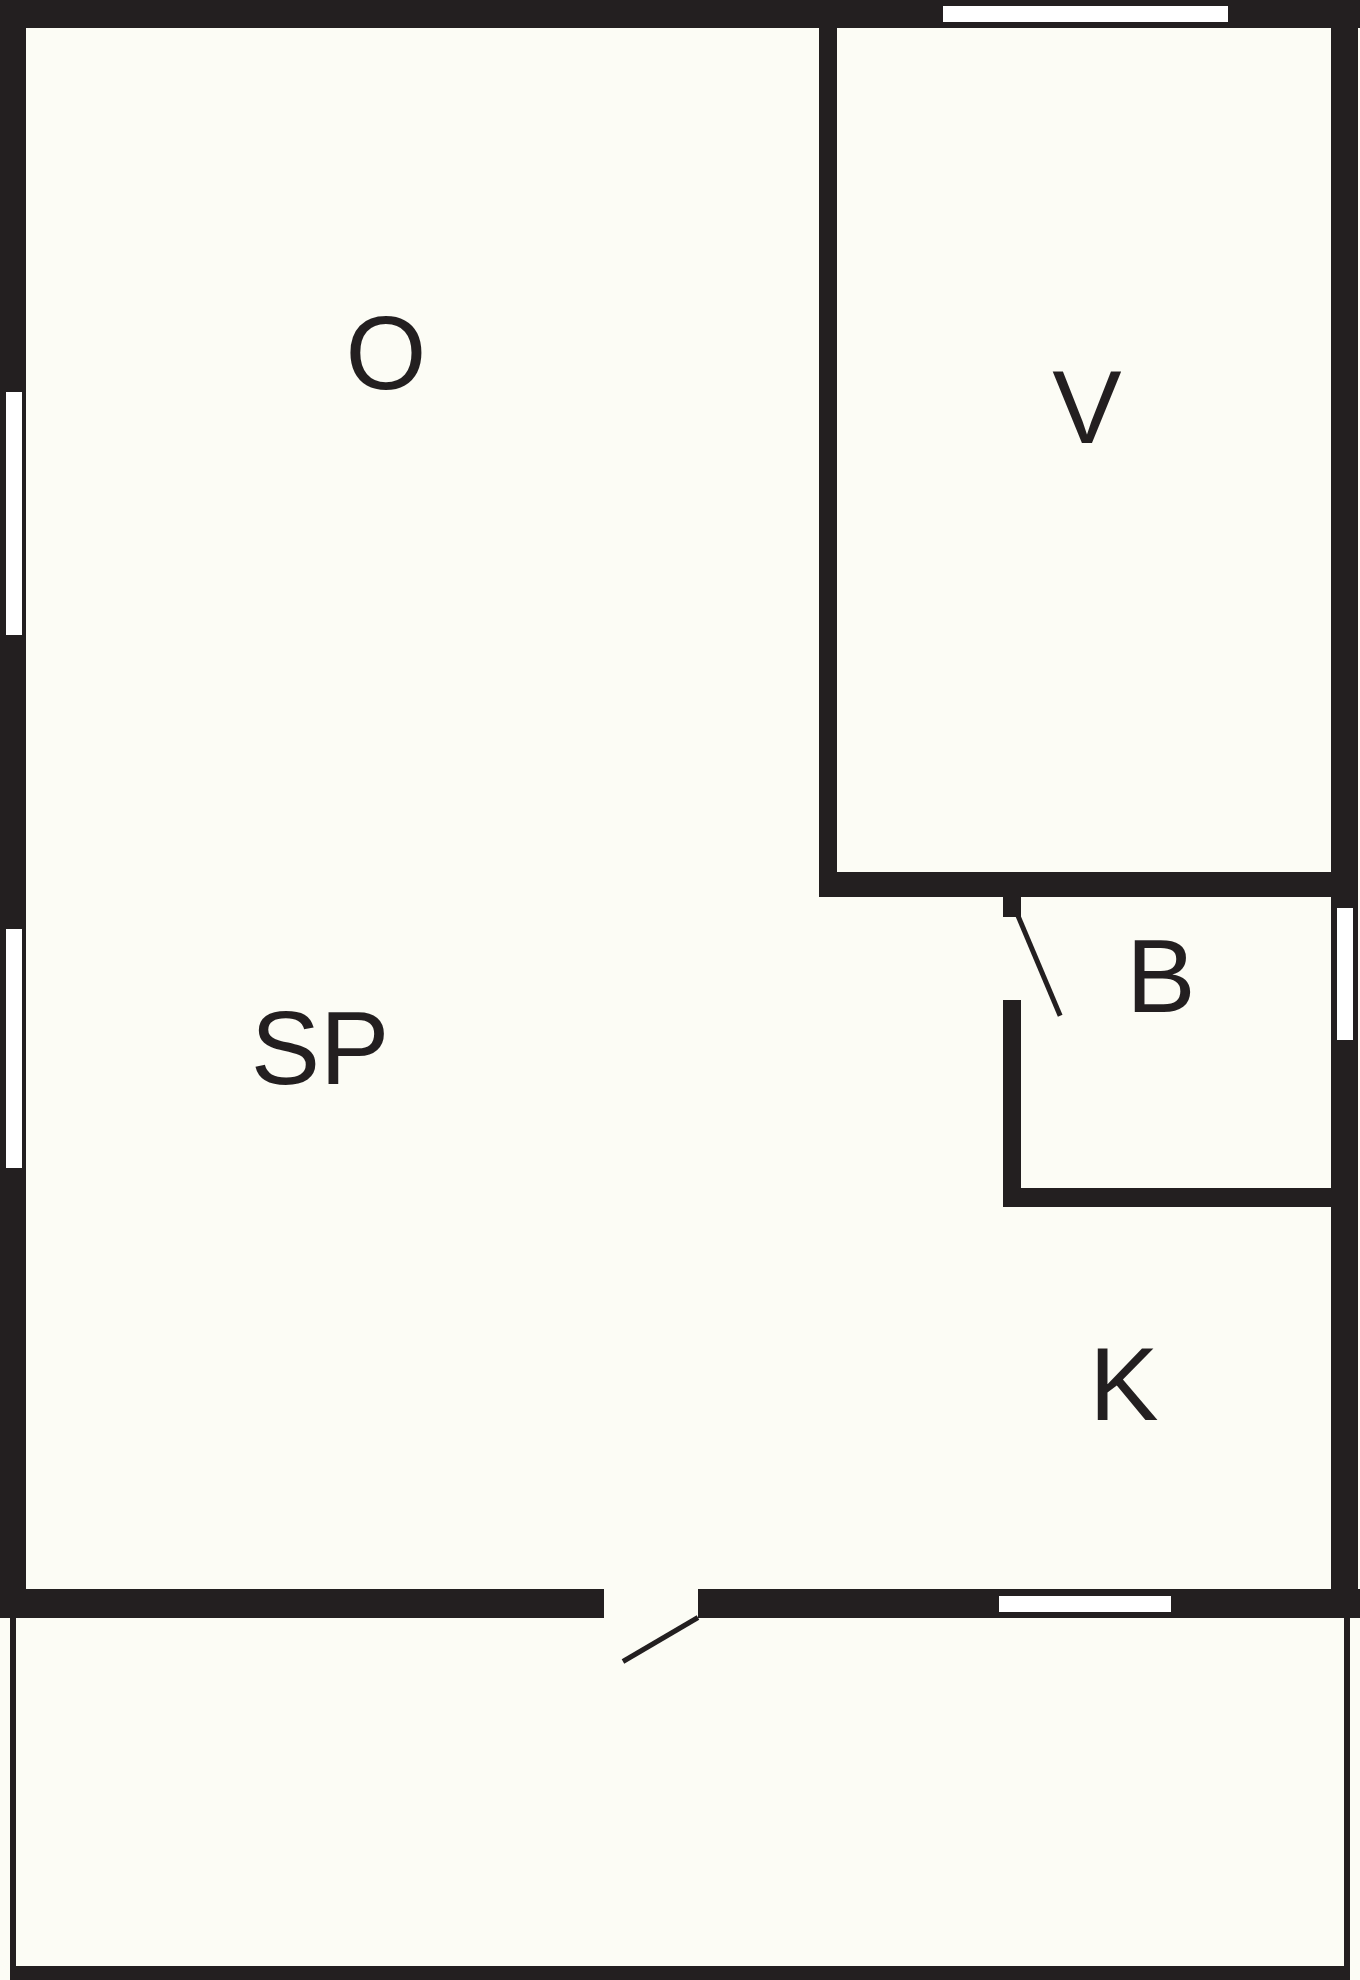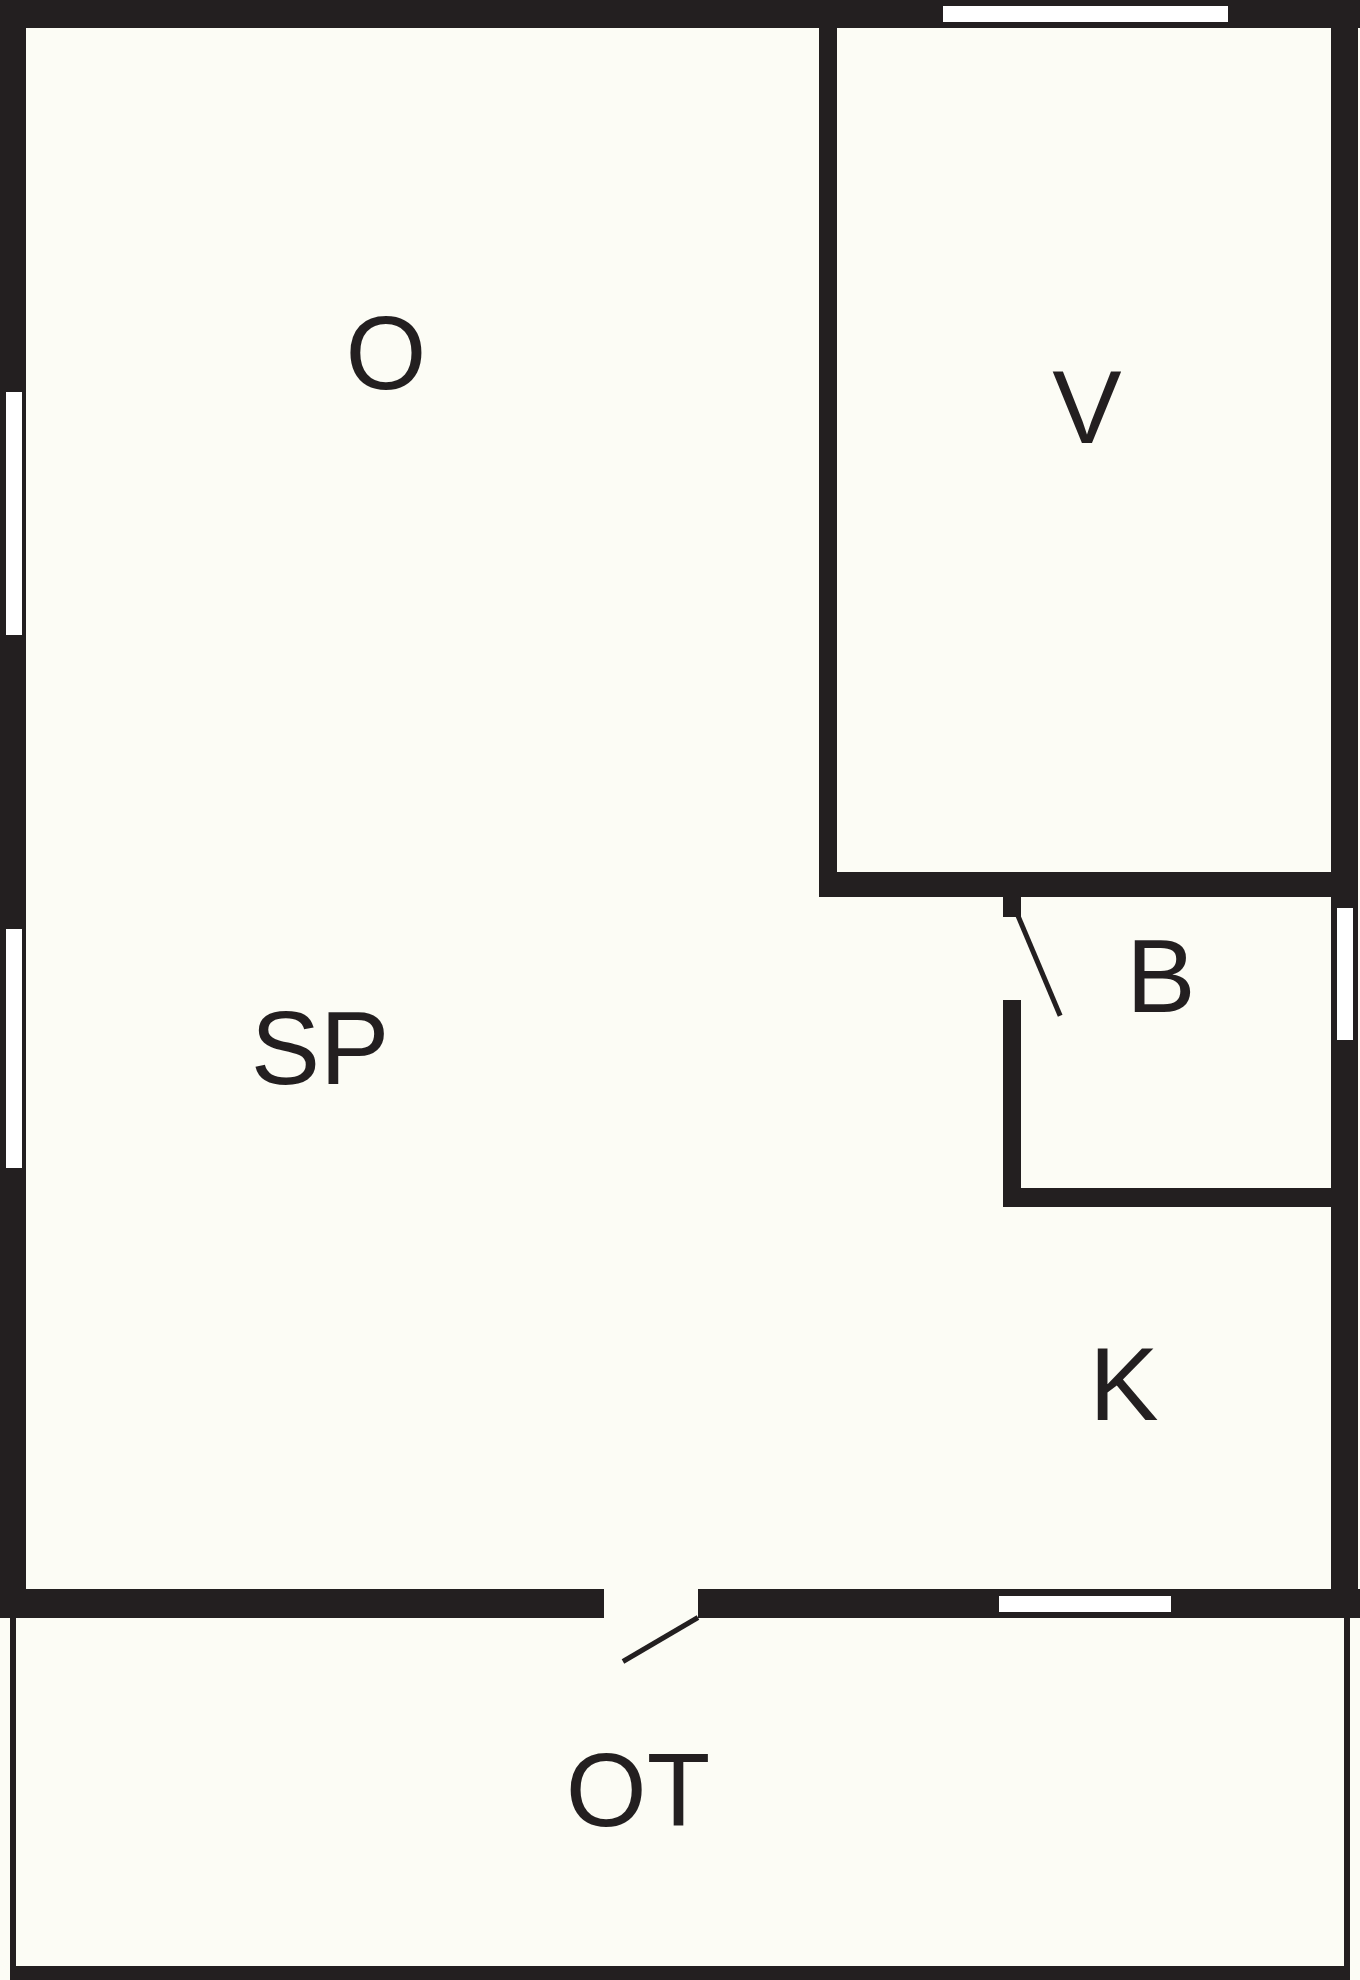--- a/index.html
+++ b/index.html
@@ -100,15 +100,14 @@
 
   <div class="thin ot-left"></div>
   <div class="thin ot-right"></div>
   <div class="thin ot-bottom"></div>
 
   <div class="room-label label-o">O</div>
   <div class="room-label label-v">V</div>
   <div class="room-label label-sp">SP</div>
   <div class="room-label label-b">B</div>
   <div class="room-label label-k">K</div>
-  <div class="room-label label-ot">OT</div>
 
 </div>
 
 </body></html>

